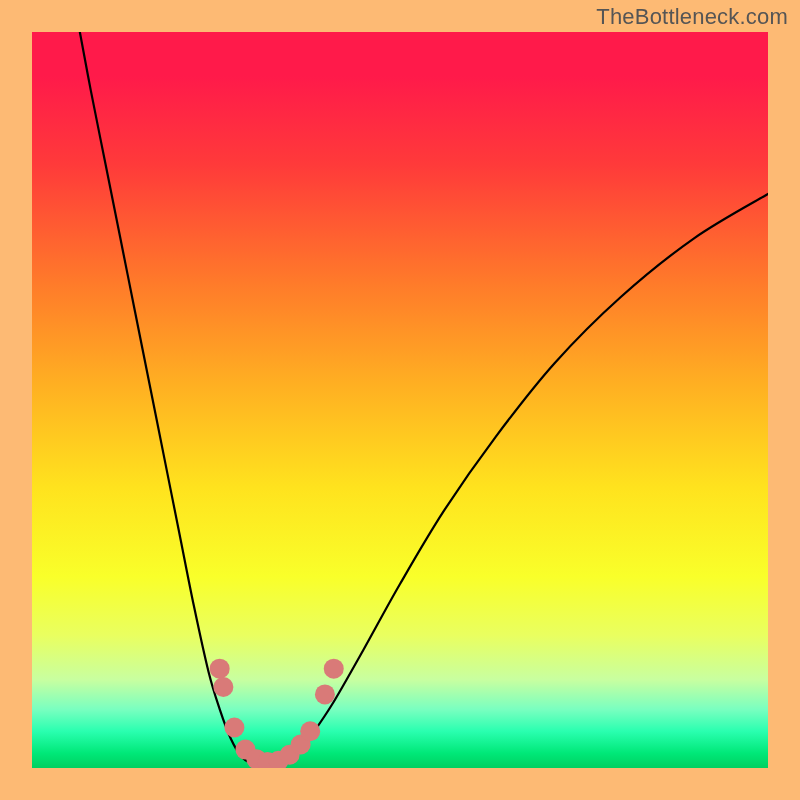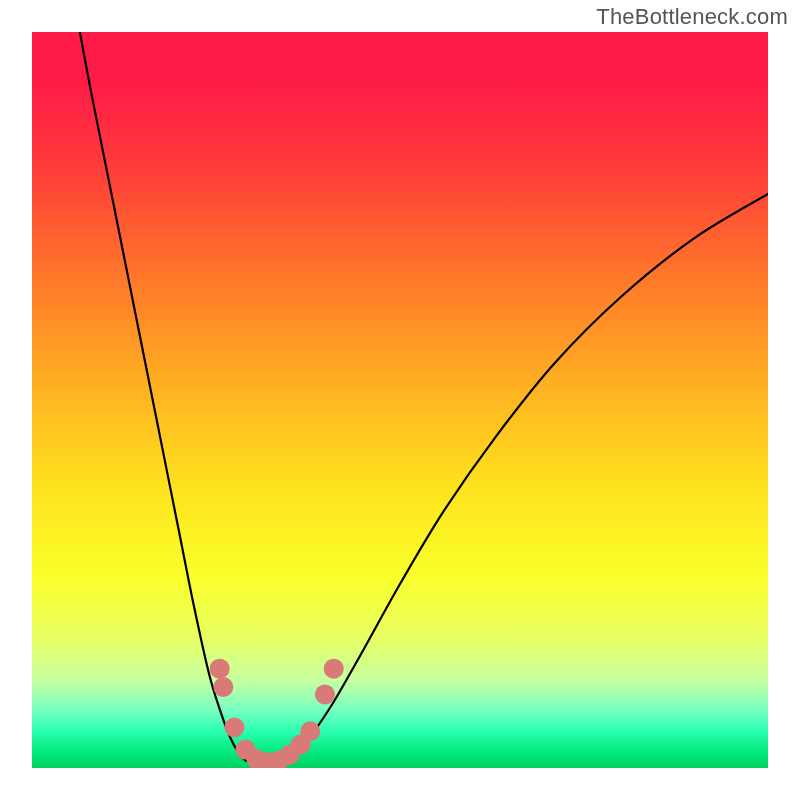--- a/index.html
+++ b/index.html
@@ -7,21 +7,21 @@
     padding: 0;
     width: 800px;
     height: 800px;
     overflow: hidden;
     background: #000;
     font-family: Arial, Helvetica, sans-serif;
   }
   .frame {
     position: absolute;
     inset: 0;
-    background: #ffffff;
+    background: #fdba74;
   }
   .plot {
     position: absolute;
     background: linear-gradient(
       to bottom,
       #ff1a4a 0%,
       #ff1a4a 6%,
       #ff3a3a 18%,
       #ff7a2a 34%,
       #ffb022 48%,

